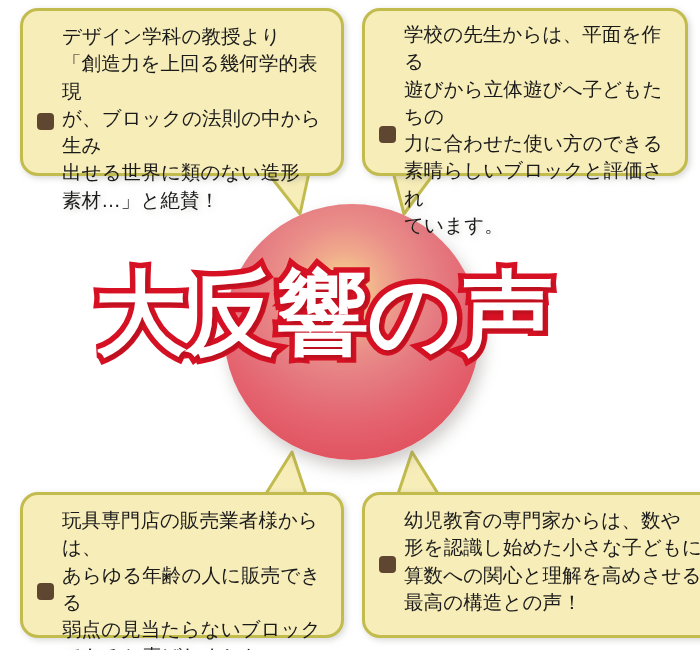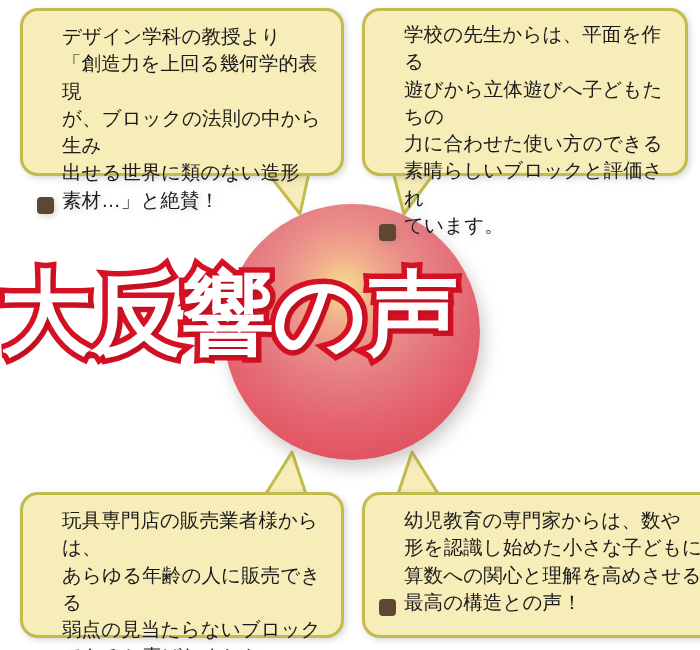--- a/index.html
+++ b/index.html
@@ -21,21 +21,21 @@
     position: absolute;
     box-sizing: border-box;
     background: #f7edb8;
     border: 3px solid #c2bb4e;
     border-radius: 18px;
     padding: 12px 14px 10px 14px;
     filter: drop-shadow(2px 2px 3px rgba(120,120,110,0.30));
   }
   .bubble-body {
     display: flex;
-    align-items: flex-end;
+    align-items: center;
     gap: 8px;
   }
   .bullet {
     flex: 0 0 auto;
     width: 17px;
     height: 17px;
     margin-top: 5px;
     background: #5e4630;
     border-radius: 4px;
   }
@@ -82,21 +82,21 @@
         #d94452 100%);
     box-shadow: 4px 8px 16px rgba(130,120,115,0.38);
   }
 
   
   #title {
     position: absolute;
     left: 0;
     top: 268px;
     width: 552px;
-    text-align: left;
+    text-align: right;
     font-family: "DejaVu Sans", "Liberation Sans", sans-serif;
     font-weight: bold;
     font-size: 92px;
     line-height: 1;
     letter-spacing: -1px;
     color: #ffffff;
     -webkit-text-stroke: 11px #d61123;
     paint-order: stroke fill;
     text-shadow:
       0 0 0 #d61123,

